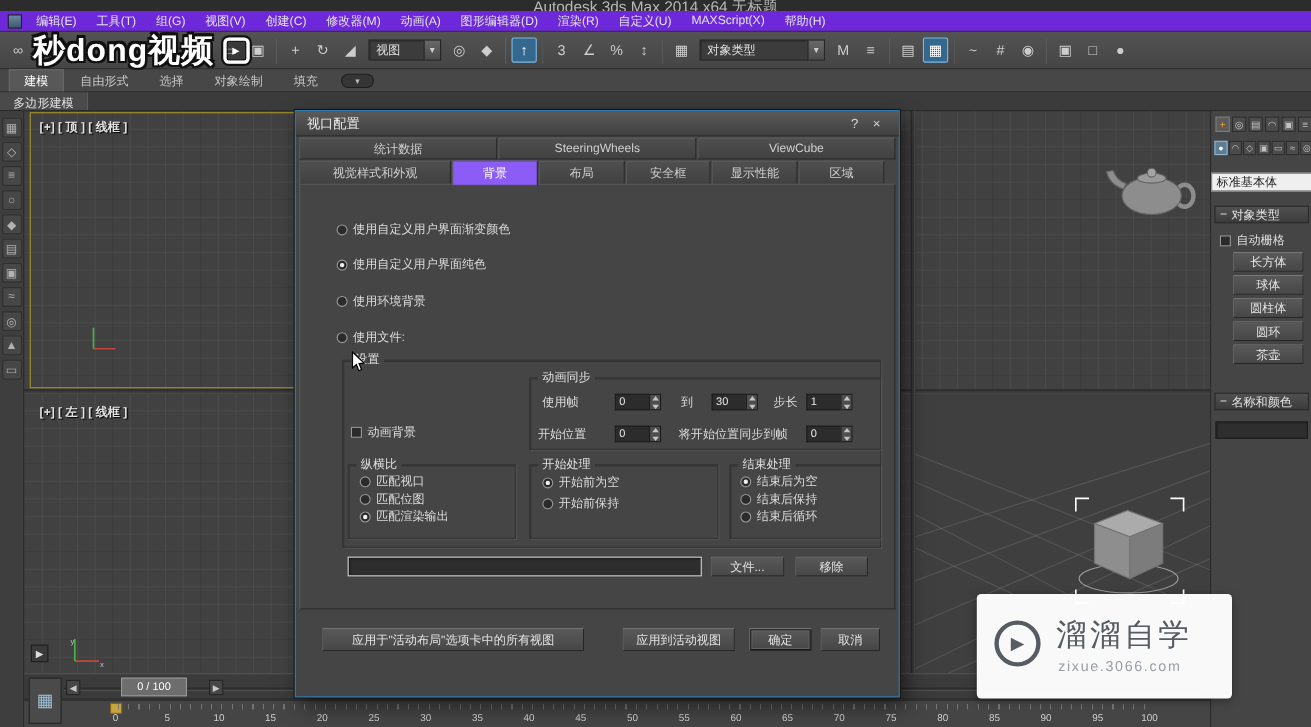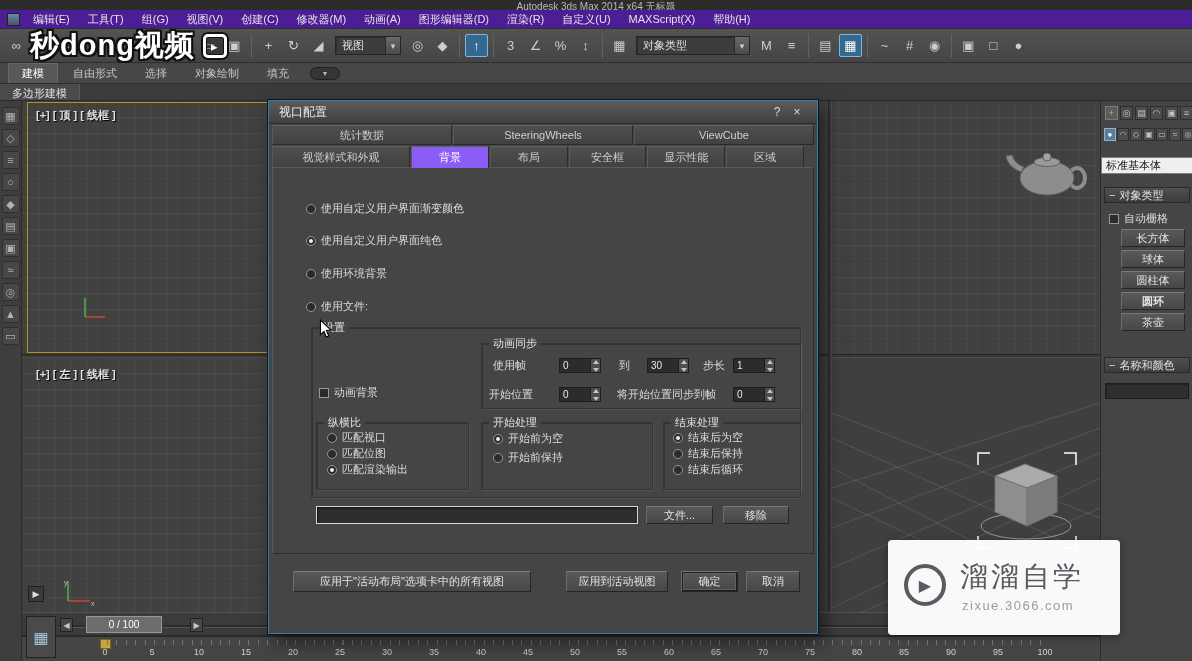--- a/index.html
+++ b/index.html
@@ -2,22 +2,22 @@
 <html><head>
 <meta charset="utf-8">
 <style>
   *{box-sizing:border-box;margin:0;padding:0}
   html,body{background:#222}
   .screen{position:relative;width:1192px;height:661px;background:#3c3c3c;overflow:hidden;
     font-family:"Liberation Sans","DejaVu Sans",sans-serif;font-size:11px;color:#d6d6d6}
 
   
   .titlebar{position:absolute;left:0;top:0;width:100%;height:10px;background:#2c2c2c;overflow:hidden;
-    text-align:center;font-size:10px;color:#b9b9b9;line-height:13px}
-  .menubar{position:absolute;left:0;top:10px;width:100%;height:19px;background:#4c1d95;
+    text-align:center;font-size:14px;color:#b9b9b9;line-height:13px}
+  .menubar{position:absolute;left:0;top:10px;width:100%;height:19px;background:#6d28d9;
     border-bottom:1px solid #2e2e2e;display:flex;align-items:center;padding-left:3px}
   .app-icon{width:13px;height:13px;margin:0 4px;background:linear-gradient(#6a8aa5,#40586e);border:1px solid #222}
   .menu-item{padding:0 9px;height:100%;display:flex;align-items:center;color:#e4e4e4;white-space:nowrap}
   .toolbar{position:absolute;left:0;top:29px;width:100%;height:34px;background:linear-gradient(#535353,#454545);
     border-bottom:1px solid #2d2d2d;display:flex;align-items:center;padding:0 4px}
   .t-group{display:flex;align-items:center;height:100%}
   .t-icon{width:23px;height:23px;display:flex;align-items:center;justify-content:center;color:#cdcdcd;
     font-size:13px;border:1px solid transparent;border-radius:2px;margin:0 1px}
   .t-icon.hl{background:#35688f;border-color:#7db7e0;color:#fff}
   .t-sep{width:1px;height:24px;background:#333;border-right:1px solid #606060;margin:0 4px}
@@ -60,21 +60,21 @@
   .teapot{position:absolute;left:975px;top:30px}
   .gizmo1{position:absolute;left:58px;top:194px}
   .gizmo2{position:absolute;left:40px;top:476px}
 
   
   .timeline{position:absolute;left:22px;top:612px;width:1078px;height:24px;background:#3b3b3b;
     border-top:1px solid #555;border-bottom:1px solid #292929}
   .tl-track{position:absolute;left:36px;right:8px;top:12px;height:2px;background:#2c2c2c;box-shadow:0 1px 0 #565656}
   .tl-btn{position:absolute;top:5px;width:13px;height:14px;background:#474747;border:1px solid #232323;color:#c9c9c9;
     font-size:8px;display:flex;align-items:center;justify-content:center}
-  .tl-thumb{position:absolute;left:64px;top:3px;width:76px;height:17px;background:#6d6d6d;border:1px solid #979797;
+  .tl-thumb{position:absolute;left:88px;top:3px;width:60px;height:17px;background:#6d6d6d;border:1px solid #979797;
     color:#fff;font-size:10px;display:flex;align-items:center;justify-content:center}
   .ruler{position:absolute;left:22px;top:636px;width:1078px;height:25px;background:#454545;border-top:1px solid #2a2a2a}
   .ruler-marker{position:absolute;left:78px;top:2px;width:11px;height:10px;background:#c8a43c;border:1px solid #7d651a}
   .tick-strip{position:absolute;left:85px;top:3px;width:942px;height:5px;
     background:repeating-linear-gradient(90deg,#747474 0 1px,transparent 1px 9.42px)}
   .tick-labels{position:absolute;left:73px;top:10px;width:960px;display:flex;justify-content:space-between}
   .tick-label{font-size:9px;color:#cfcfcf;width:20px;text-align:center}
 
   
   .right-panel{position:absolute;left:1100px;top:101px;width:92px;height:560px;background:#454545;border-left:1px solid #2b2b2b}
@@ -395,21 +395,21 @@
     </div>
     <div class="chk-row" style="top:110px">
       <span class="checkbox"></span>
       <span>自动栅格</span>
     </div>
     <div>
 
     <div class="btn p-btn" style="top: 128px;">长方体</div>
         <div class="btn p-btn" style="top: 149px;">球体</div>
         <div class="btn p-btn" style="top: 170px;">圆柱体</div>
-        <div class="btn p-btn" style="top: 191px; font-weight: bold;">圆环</div>
+        <div class="btn p-btn" style="top: 191px;">圆环</div>
         <div class="btn p-btn" style="top: 212px;">茶壶</div>
       </div>
     <div class="rollout" style="top:256px">
       <span>−</span>
       <span>名称和颜色</span>
     </div>
     <div class="rp-name"></div>
   </div>
 
   <div class="dialog">

